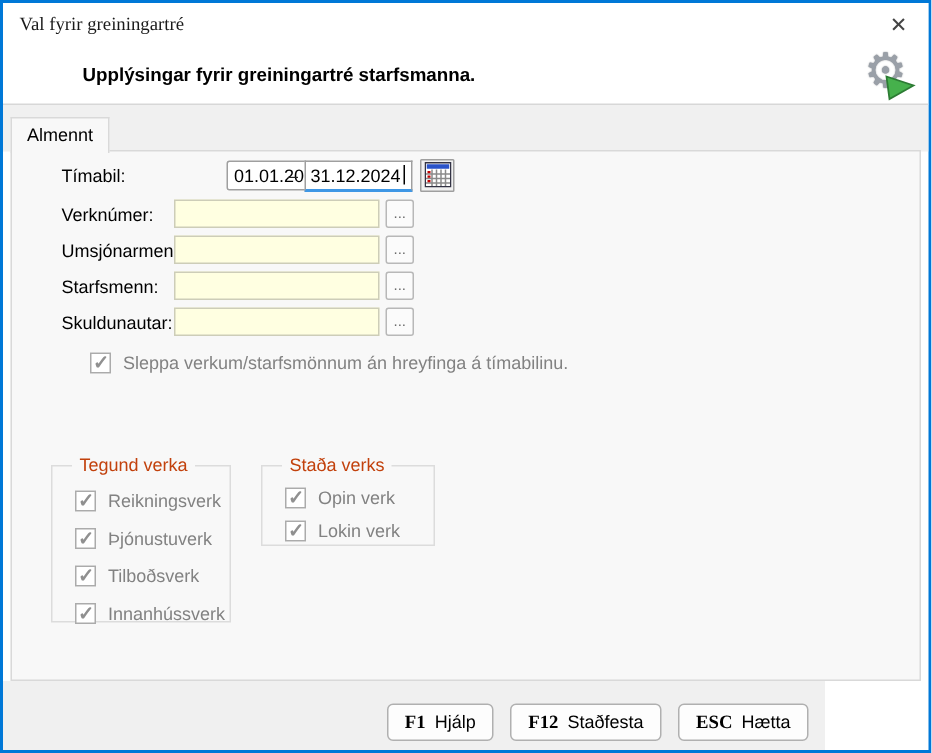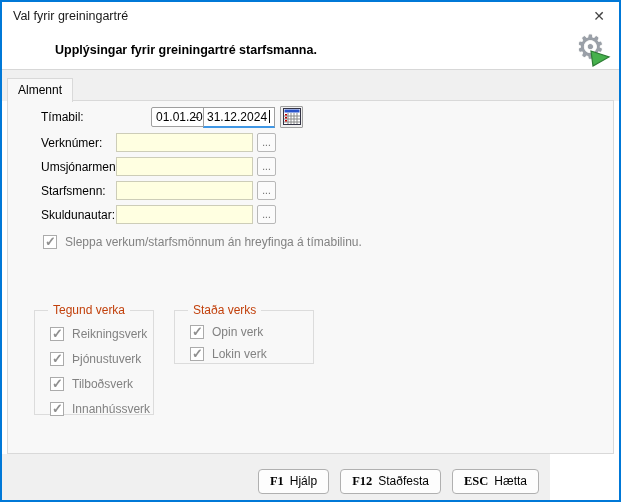--- a/index.html
+++ b/index.html
@@ -3,21 +3,21 @@
 <meta charset="utf-8">
 <style>
   html,body{margin:0;padding:0;background:#fff;}
   *{box-sizing:border-box;font-family:"Liberation Sans",sans-serif;}
   .window{
     position:relative;width:621px;height:502px;
     border:2px solid #0078d7;background:#fff;overflow:hidden;
   }
   
   .titlebar{position:absolute;left:0;top:0;width:617px;height:28px;background:#fff;}
-  .title{position:absolute;left:11px;top:7px;font-size:12.5px;color:#1a1a1a;}
+  .title{position:absolute;left:11px;top:7px;font-size:12.5px;color:#1a1a1a;font-family:Liberation Serif, serif;}
   .close-btn{
     position:absolute;right:4px;top:0;width:32px;height:28px;border:0;background:transparent;
     font-size:14px;color:#444;cursor:pointer;line-height:28px;text-align:center;padding:0;
   }
   
   .header{position:absolute;left:0;top:28px;width:617px;height:40px;background:#fff;border-bottom:1px solid #d7d7d7;}
   .header-text{position:absolute;left:53px;top:13px;font-size:12.5px;font-weight:bold;color:#000;}
   .gear-wrap{position:absolute;right:7px;top:2px;width:36px;height:36px;}
   .gear-glyph{position:absolute;left:0;top:-4px;font-size:32px;color:#9aa0a8;text-shadow:0 0 1px #6b7077;}
   .gear-arrow{position:absolute;left:0;top:0;}
@@ -63,29 +63,29 @@
   }
   
   .check-row{display:flex;align-items:center;gap:8px;height:16px;}
   .cb{
     position:relative;width:14px;height:14px;background:#fff;border:1px solid #ababab;flex:0 0 14px;
   }
   .cb.checked::after{
     content:"✓";position:absolute;left:1px;top:-2px;font-size:13px;font-weight:bold;color:#909090;
   }
   .cb-label{font-size:12px;color:#828282;}
-  .sleppa{position:absolute;left:35px;top:133px;}
+  .sleppa{position:absolute;left:52px;top:133px;}
   
   .groupbox{position:absolute;border:1px solid #dcdcdc;background:transparent;}
   .legend{
     position:absolute;top:-8px;left:13px;background:#f8f8f8;padding:0 5px;
     font-size:12px;color:#c2410c;
   }
   .gb-tegund{left:26px;top:209px;width:120px;height:105px;}
-  .gb-stada{left:166px;top:209px;width:140px;height:54px;}
+  .gb-stada{left:166px;top:209px;width:116px;height:54px;}
   .gb-body{display:flex;flex-direction:column;padding:15px 0 0 15px;gap:9px;}
   .gb-stada .gb-body{padding-top:13px;gap:6px;}
   
   .footer{
     position:absolute;left:0;top:452px;width:548px;height:46px;background:#f0f0f0;
     display:flex;justify-content:flex-end;align-items:flex-start;gap:11px;
     padding:15px 11px 0 0;
   }
   .fbtn{
     height:25px;background:#fdfdfd;border:1px solid #b0b0b0;border-radius:4px;

